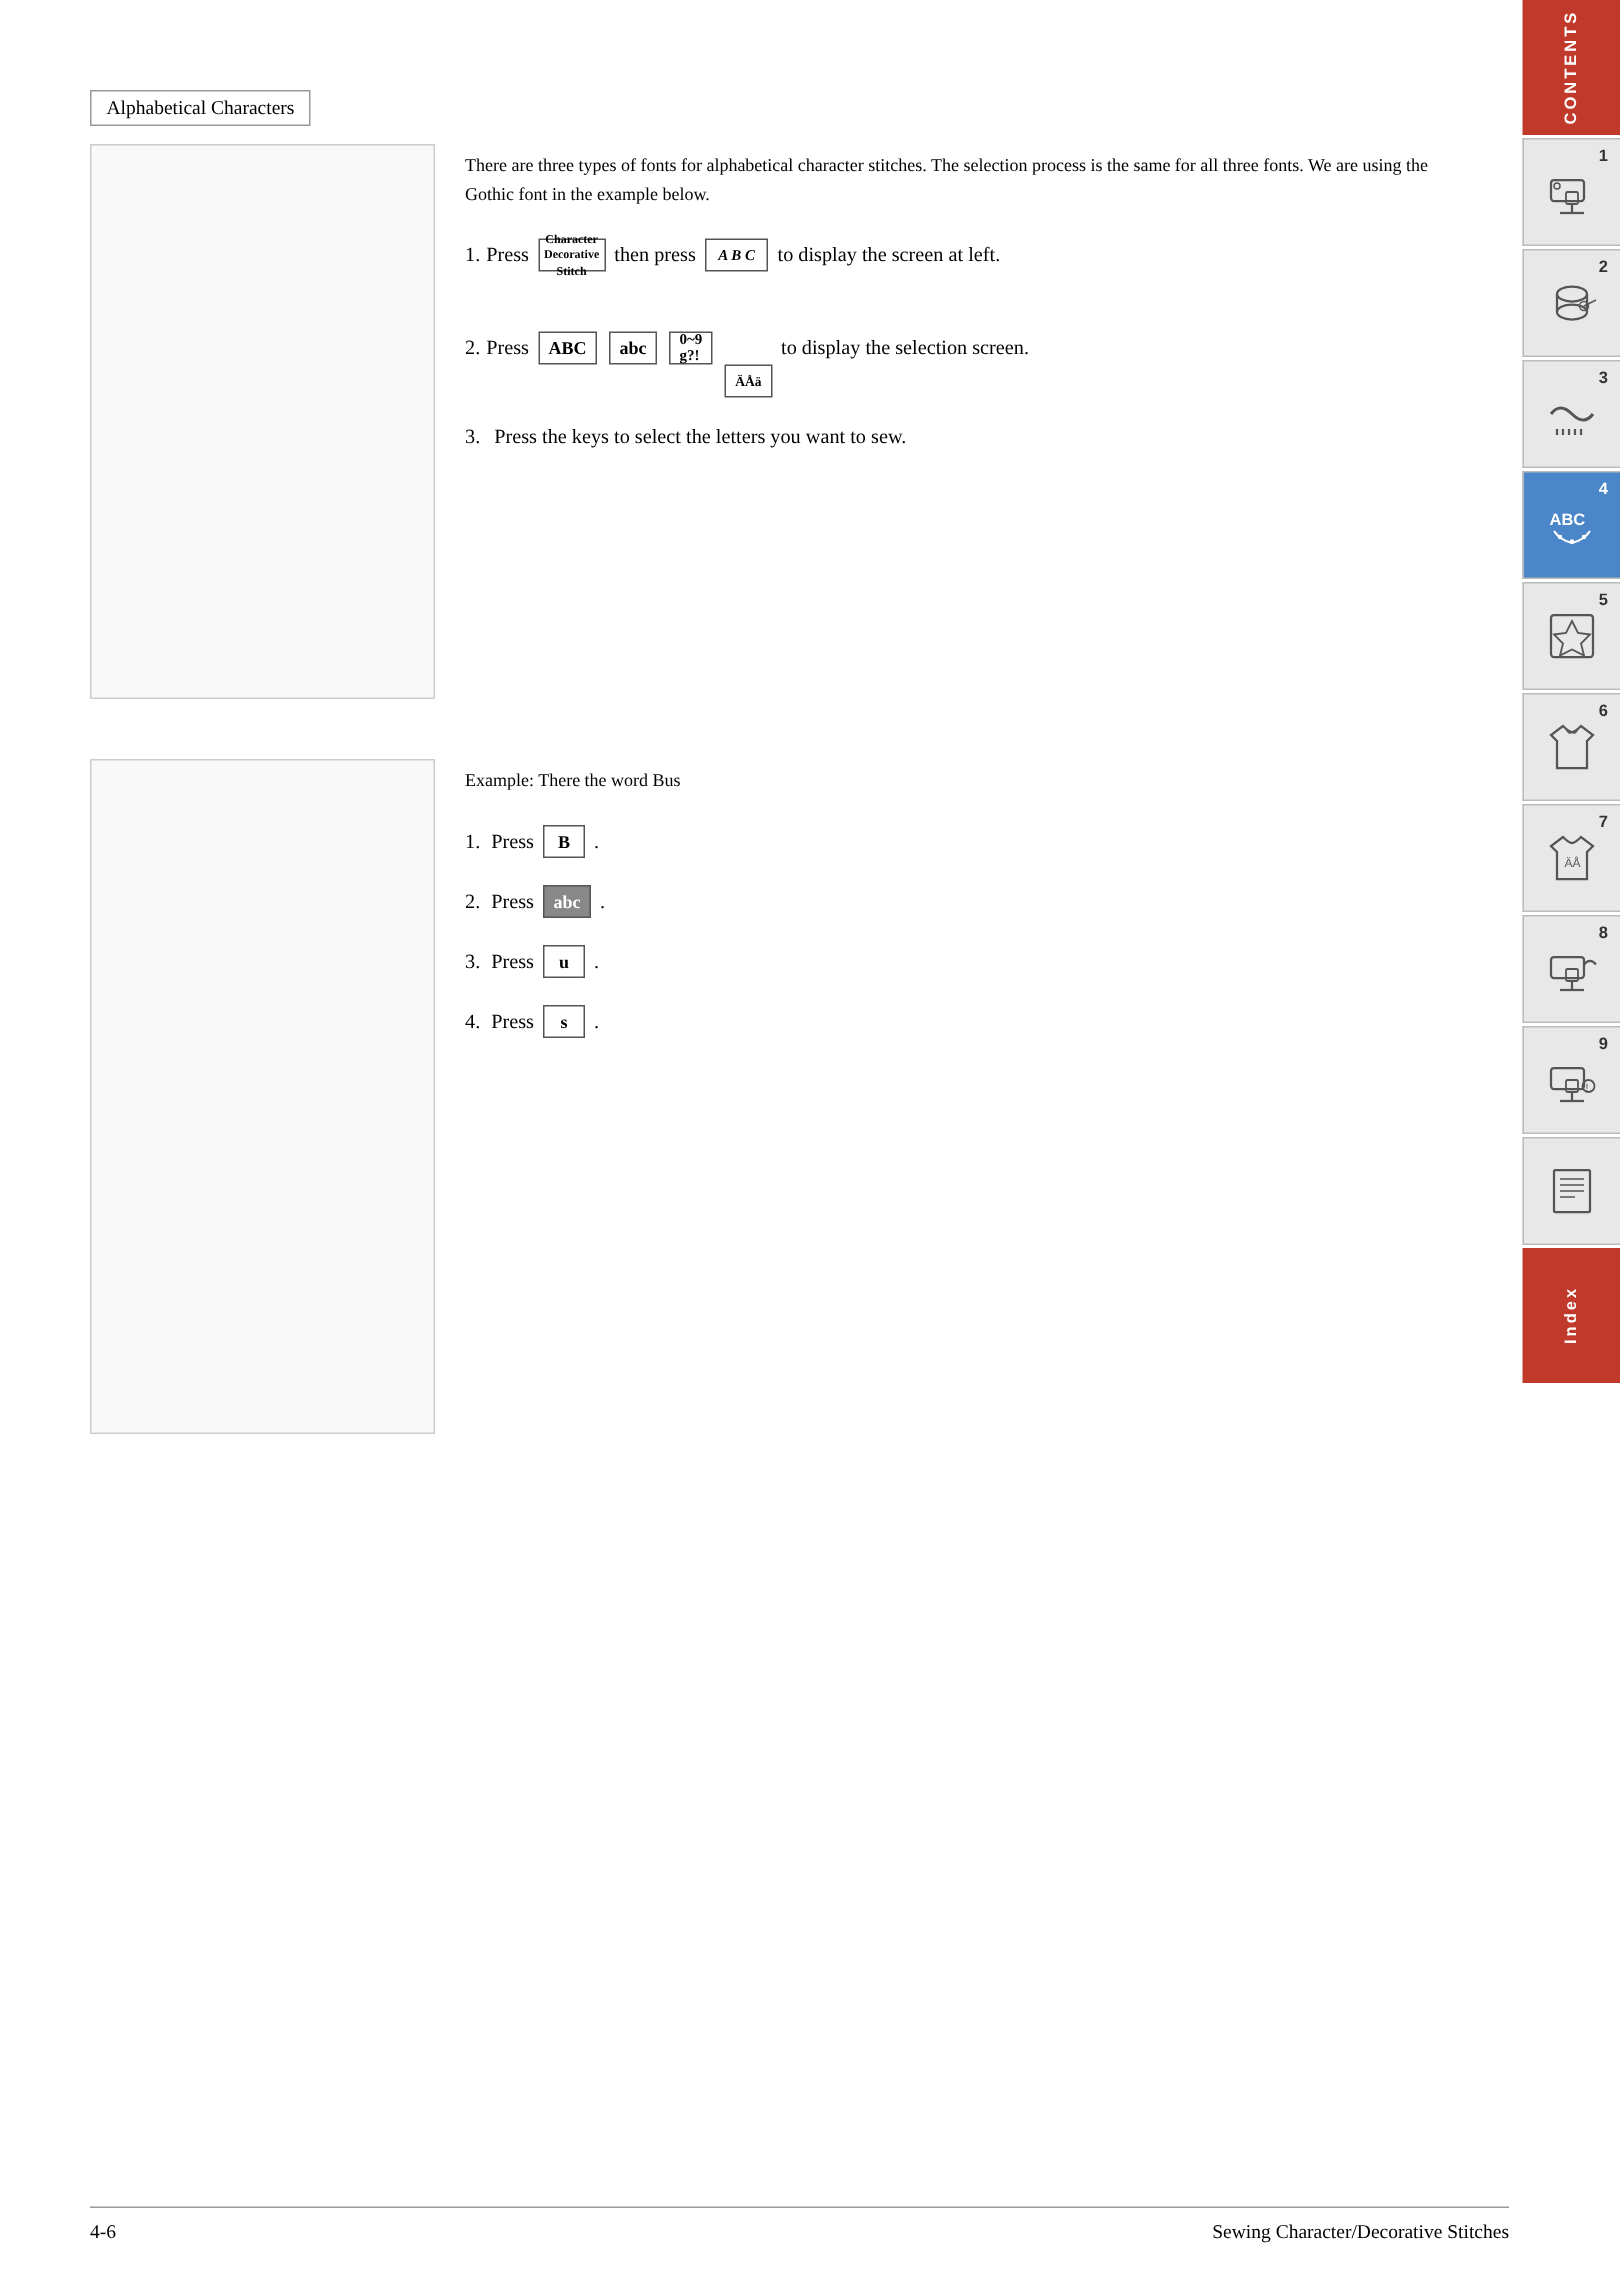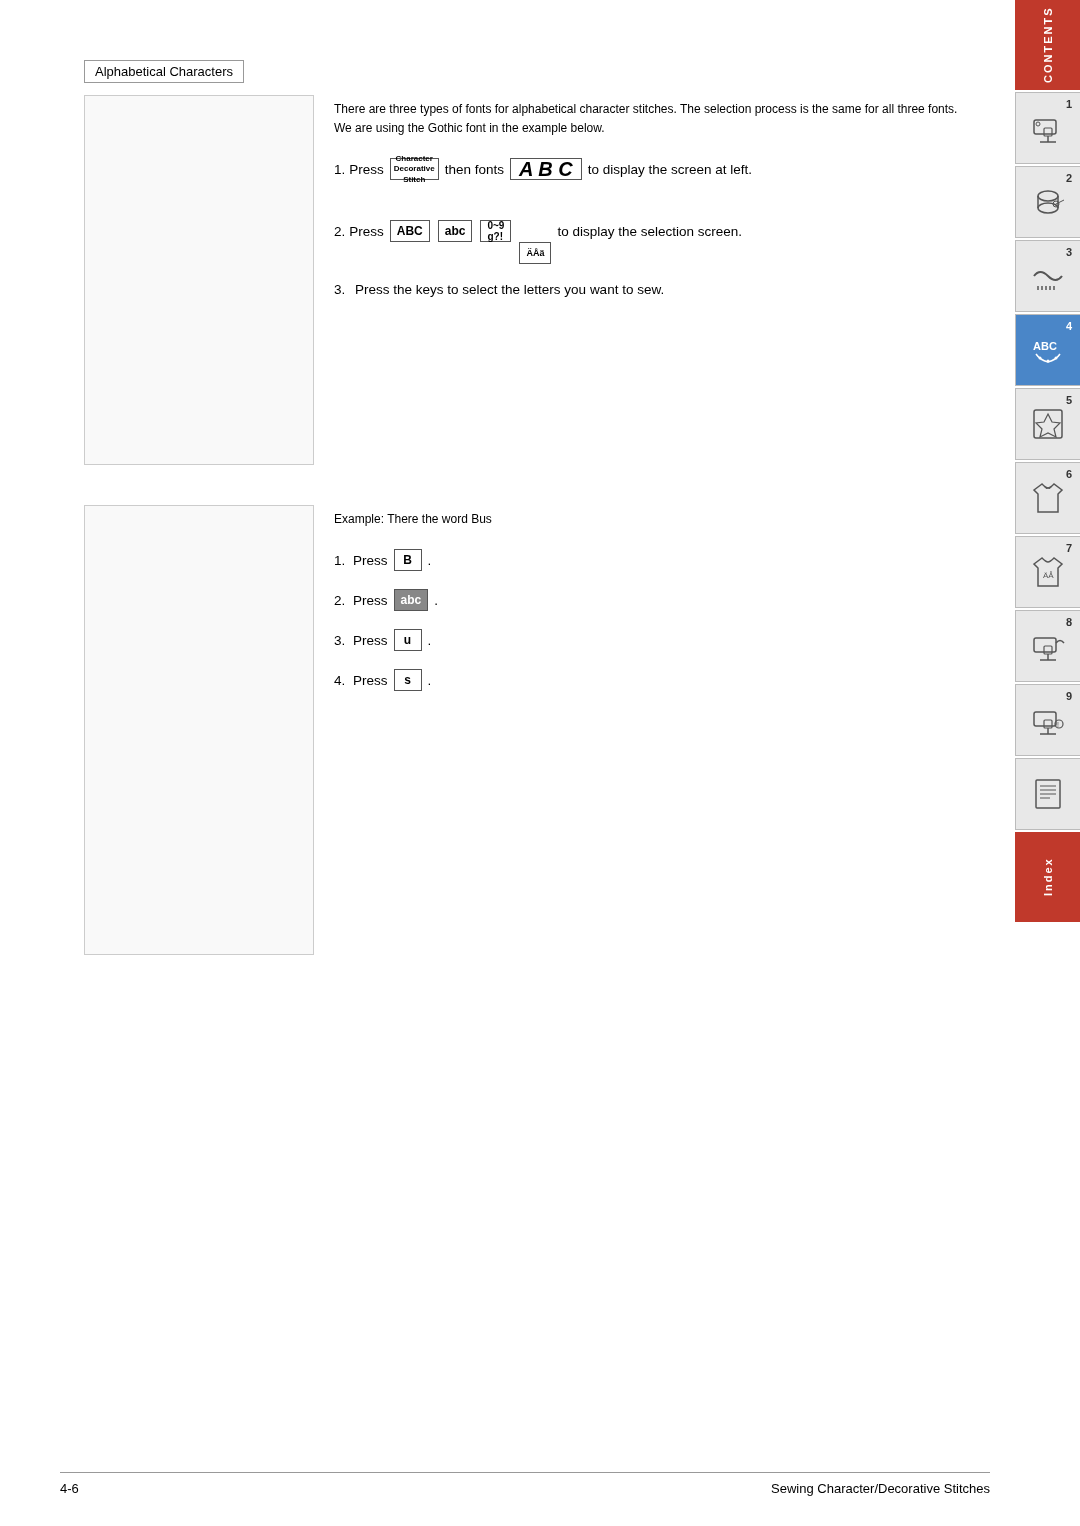--- a/index.html
+++ b/index.html
@@ -16,22 +16,23 @@
     .page-container {
       display: flex;
       width: 1080px;
       min-height: 1526px;
       position: relative;
     }
 
     
     .main-content {
       flex: 1;
-      padding: 60px 30px 60px 84px;
+      padding: 60px 30px 60px 60px;
       margin-right: 80px;
+      font-family: Liberation Serif, serif;
     }
 
     
     .right-sidebar {
       width: 72px;
       position: absolute;
       right: 0;
       top: 0;
       bottom: 0;
       display: flex;
@@ -108,21 +109,21 @@
       min-width: 28px;
       height: 22px;
       margin: 0 2px;
     }
 
     .btn-inline.abc {
       font-weight: bold;
     }
 
     .btn-inline.big-abc {
-      font-size: 20px;
+      font-size: 10px;
       font-weight: bold;
       font-style: italic;
       padding: 2px 8px;
     }
 
     .btn-inline.char-decorative {
       font-size: 9px;
       padding: 1px 4px;
       line-height: 1.2;
       text-align: center;
@@ -141,21 +142,21 @@
     .example-header {
       font-size: 13.5px;
       margin-bottom: 18px;
     }
 
     
     .page-footer {
       position: absolute;
       bottom: 30px;
       left: 60px;
-      right: 90px;
+      right: 74px;
       display: flex;
       justify-content: space-between;
       align-items: center;
       font-size: 13px;
       border-top: 1px solid #999;
       padding-top: 8px;
     }
 
     
     .sidebar-tab {
@@ -248,21 +249,21 @@
       <div class="text-content">
         <p>There are three types of fonts for alphabetical character stitches. The selection process is the same for all three fonts. We are using the Gothic font in the example below.</p>
 
         <ul class="step-list">
 
           <li>
             <span class="step-line">
               <span>1.</span>
               <span>Press</span>
               <span class="btn-inline char-decorative" style="font-size:8px; line-height:1.3; padding:1px 3px;">Character<br>Decorative<br>Stitch</span>
-              <span>then fonts</span>
+              <span>then press</span>
               <span class="btn-inline big-abc">
                   <em><strong>A B C</strong></em>
                 </span>
               <span>to display the screen at left.</span>
             </span>
           </li>
 
           <li>
             <span class="step-line">
               <span>2.</span>

